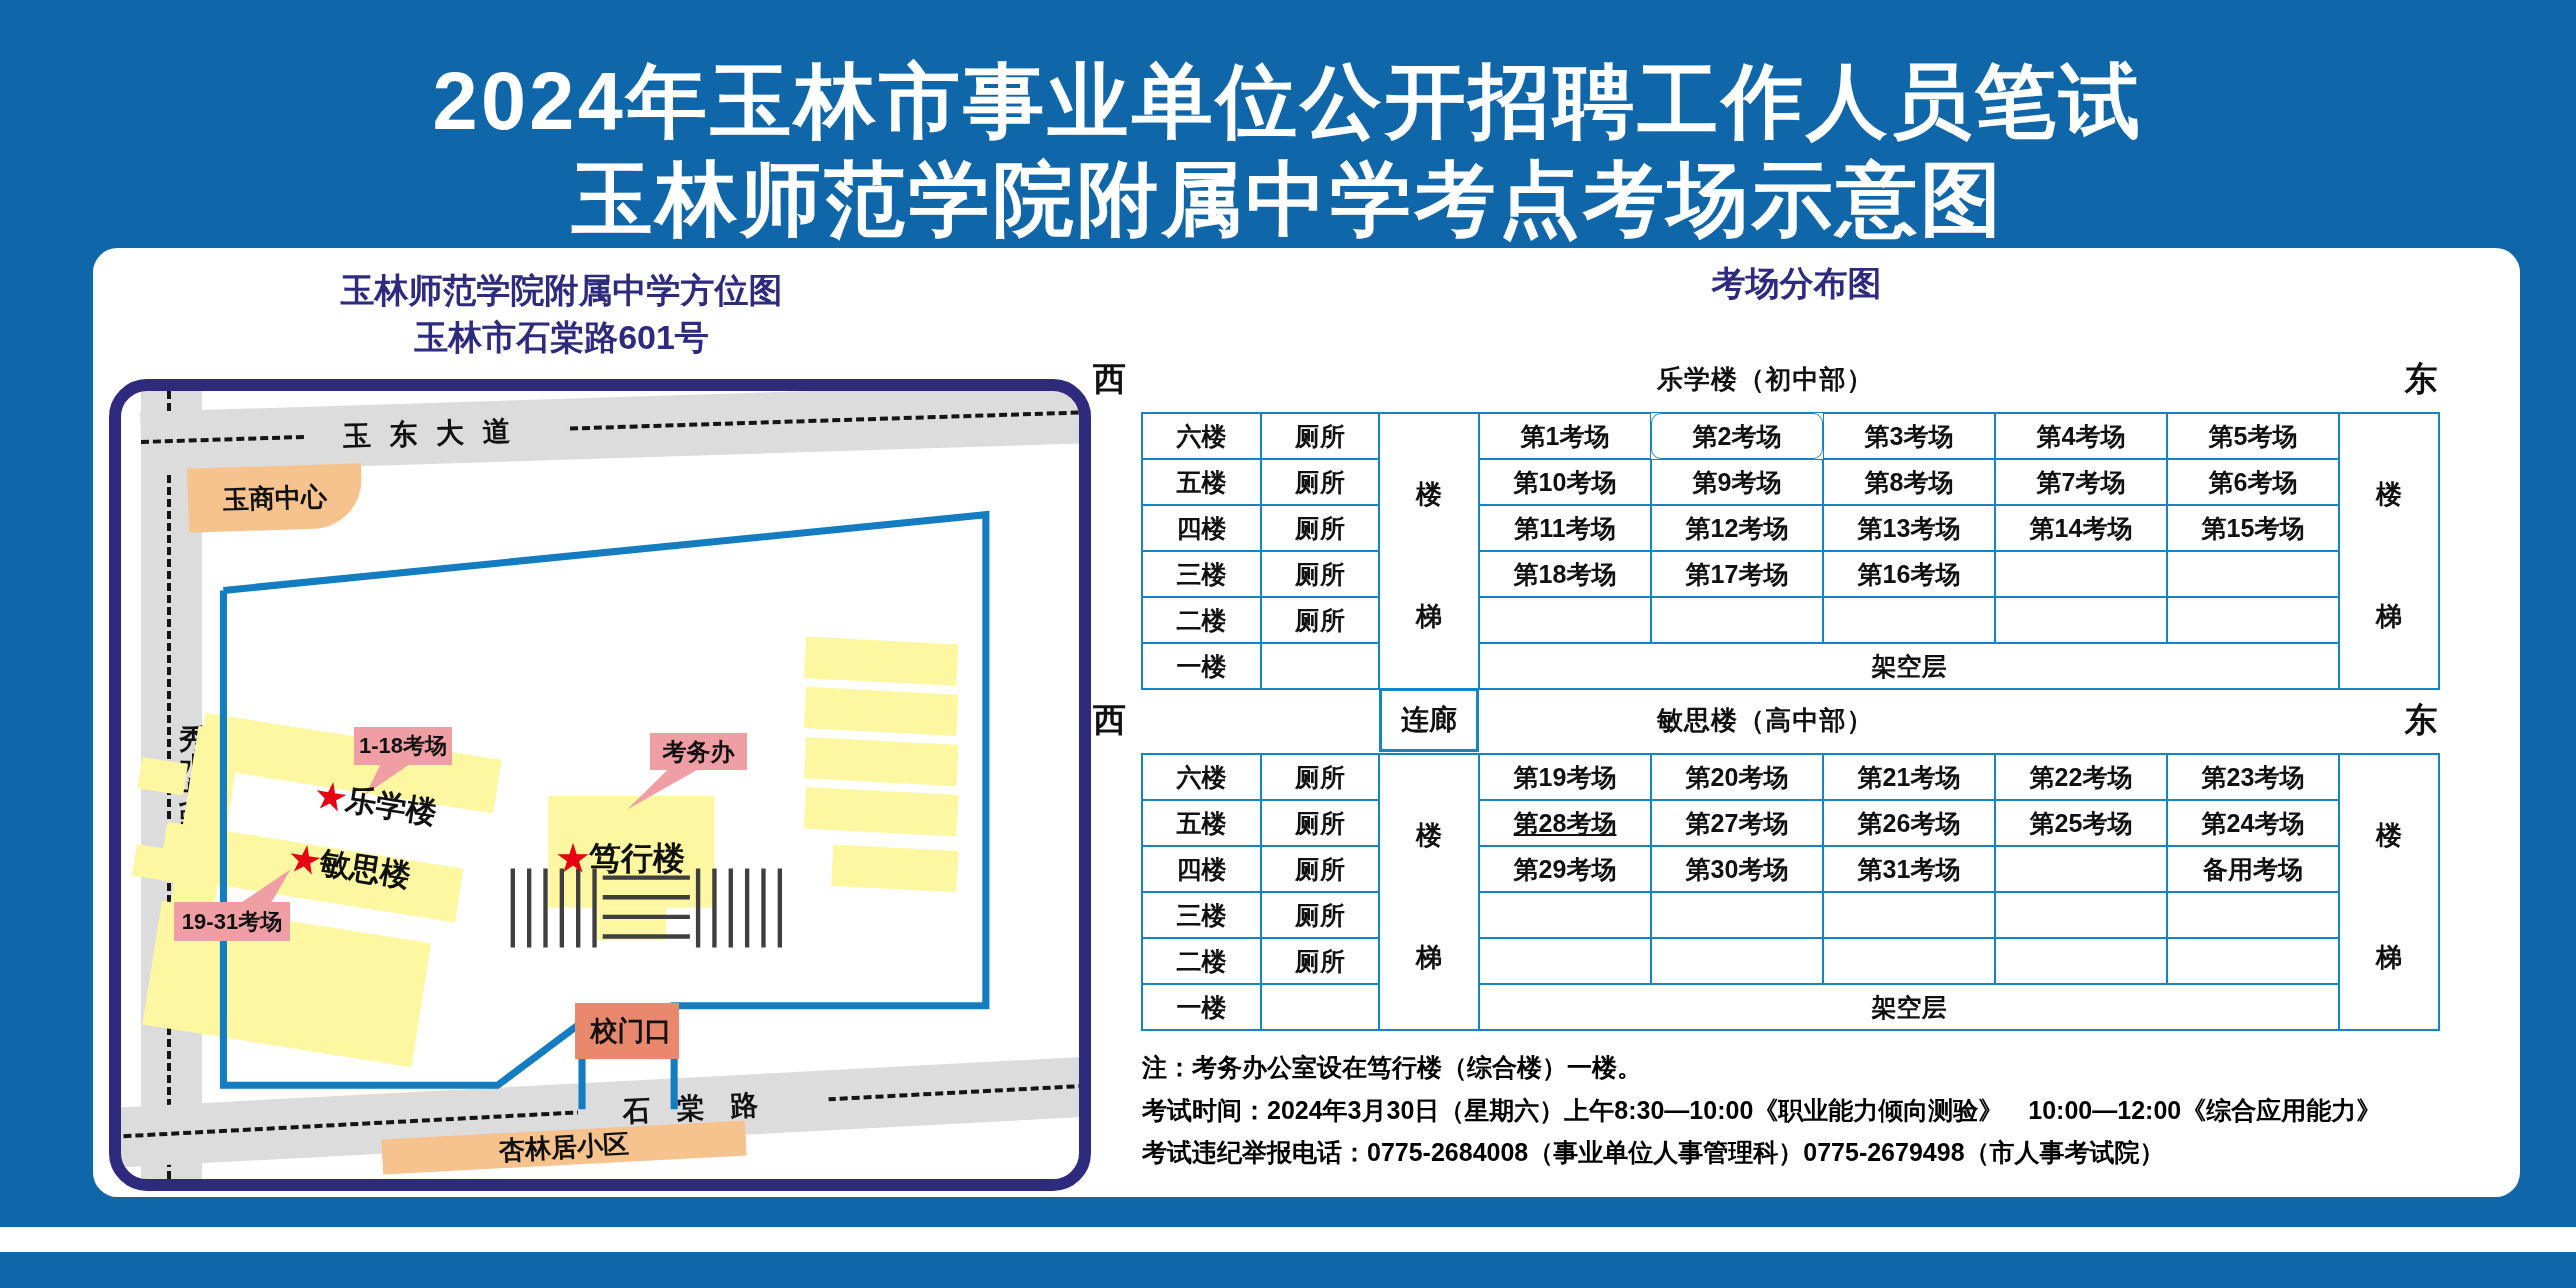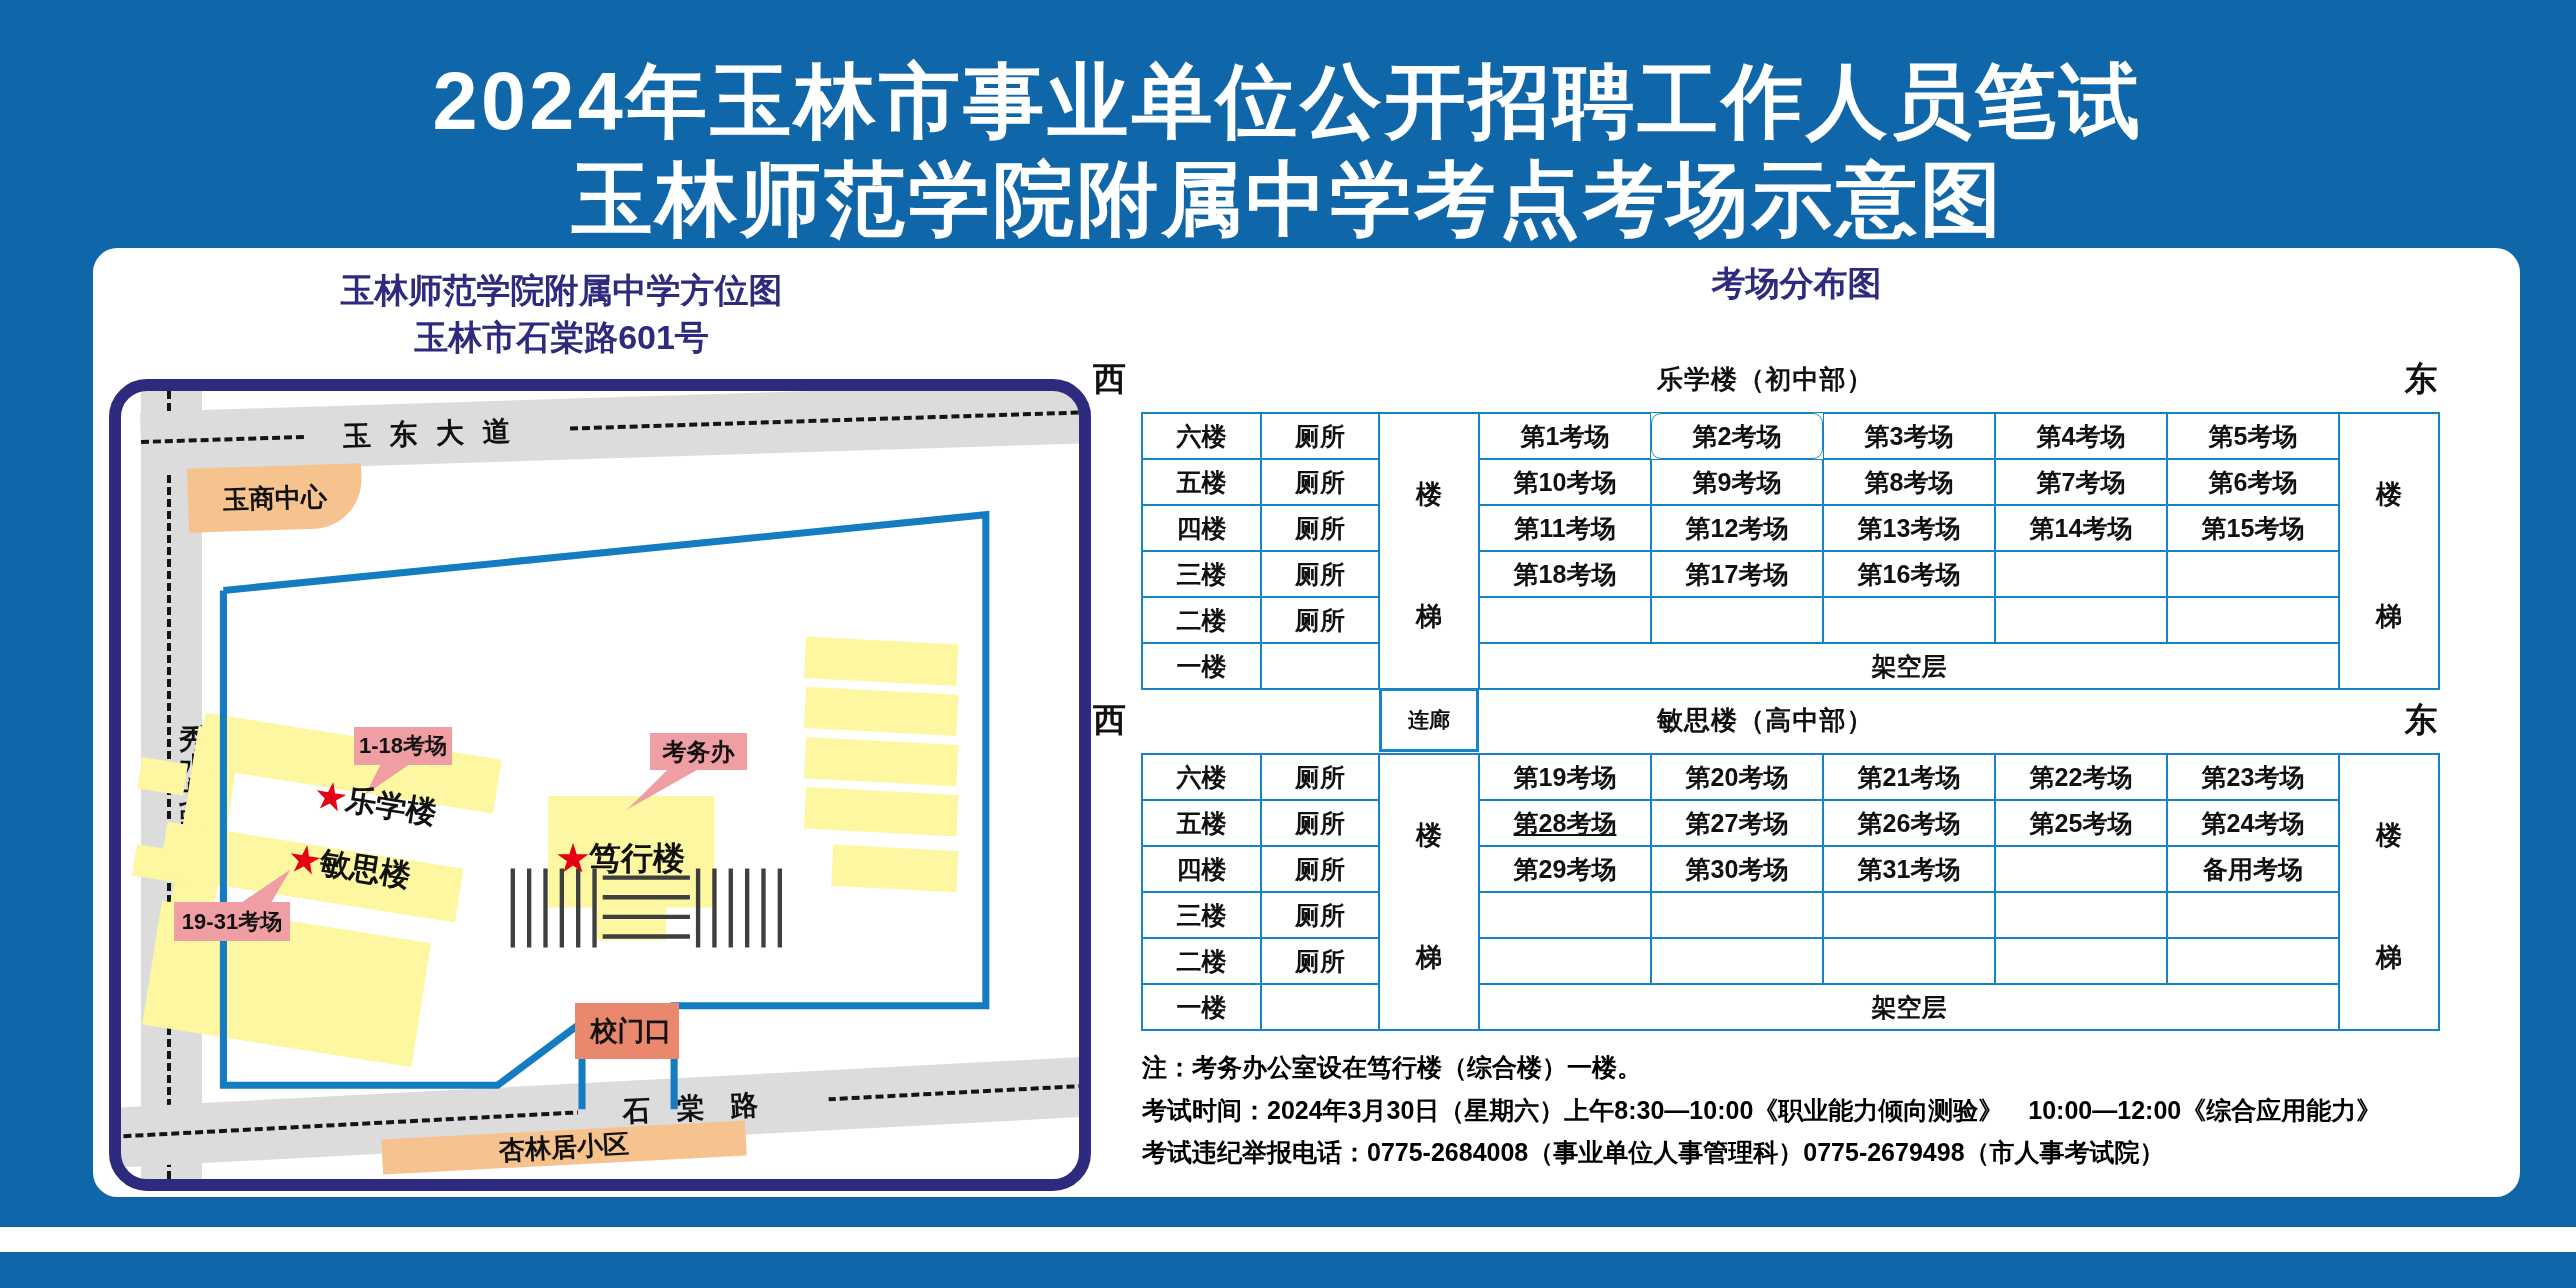--- a/index.html
+++ b/index.html
@@ -30,21 +30,21 @@
   .z1{z-index:1;} .z3{z-index:3;}
   .dist-title{left:1142px;width:1309px;text-align:center;color:var(--heading_navy);font-weight:800;font-size:34px;}
   .hdr{left:1093px;width:1361px;display:flex;justify-content:space-between;align-items:center;padding-right:16.4px;}
   .hdr .we{font-size:33px;font-weight:800;}
   .hdr .bname{font-size:26px;font-weight:800;letter-spacing:1.1px;}
   .dtable{display:grid;background:#fff;border:1.6px solid var(--table_border);}
   .cell{border:1.6px solid var(--table_border);display:flex;align-items:center;justify-content:center;
         font-size:25px;font-weight:700;position:relative;background:#fff;}
   .stairchar{position:absolute;left:0;width:100%;text-align:center;font-size:26px;font-weight:700;}
   .corridor{left:1379px;top:688px;width:100px;height:64px;border:3.3px solid var(--table_border);
-            background:#fff;font-size:21px;font-weight:700;}
+            background:#fff;font-size:28px;font-weight:700;}
   .note{left:1142px;width:1363px;font-size:25px;font-weight:700;color:#000;}
   .divider{left:0;top:1227px;width:100%;height:24.5px;background:#fff;}
 </style>
 </head>
 <body>
 
 <div class="abs ttl" style="top:48px;">2024年玉林市事业单位公开招聘工作人员笔试</div>
 <div class="abs ttl" style="top:146px;">玉林师范学院附属中学考点考场示意图</div>
 
 <div class="abs panel"></div>

